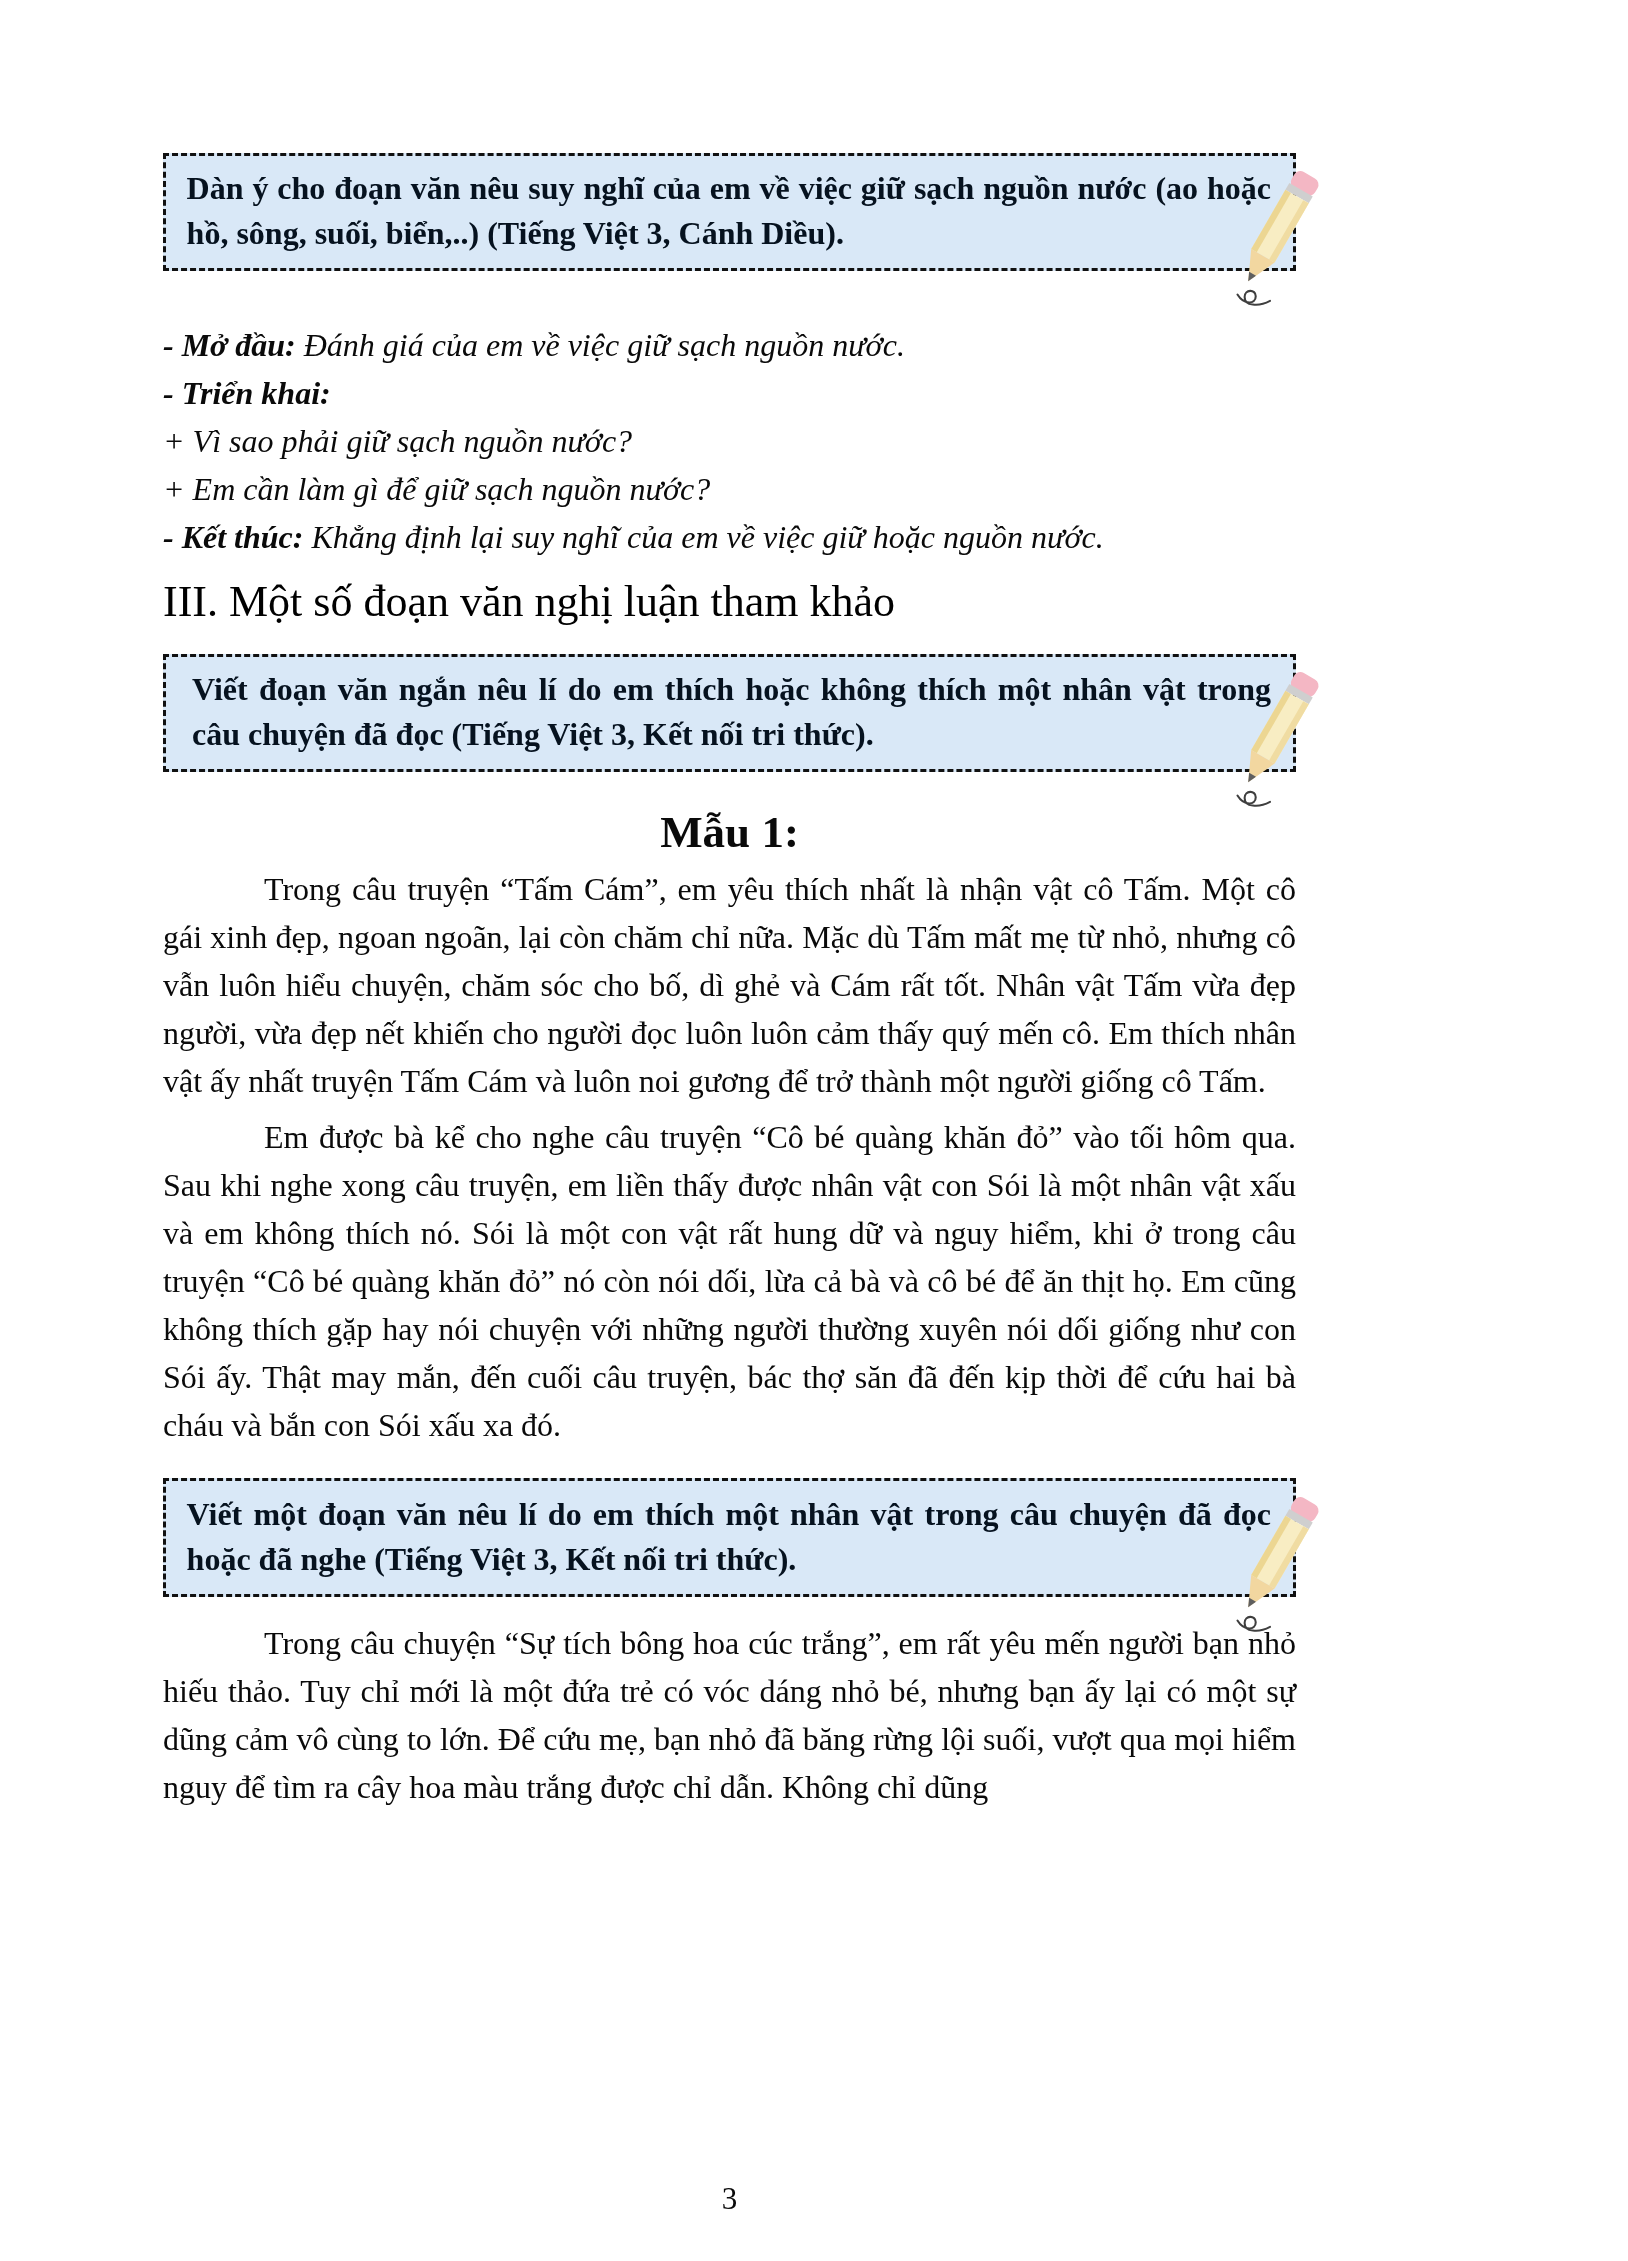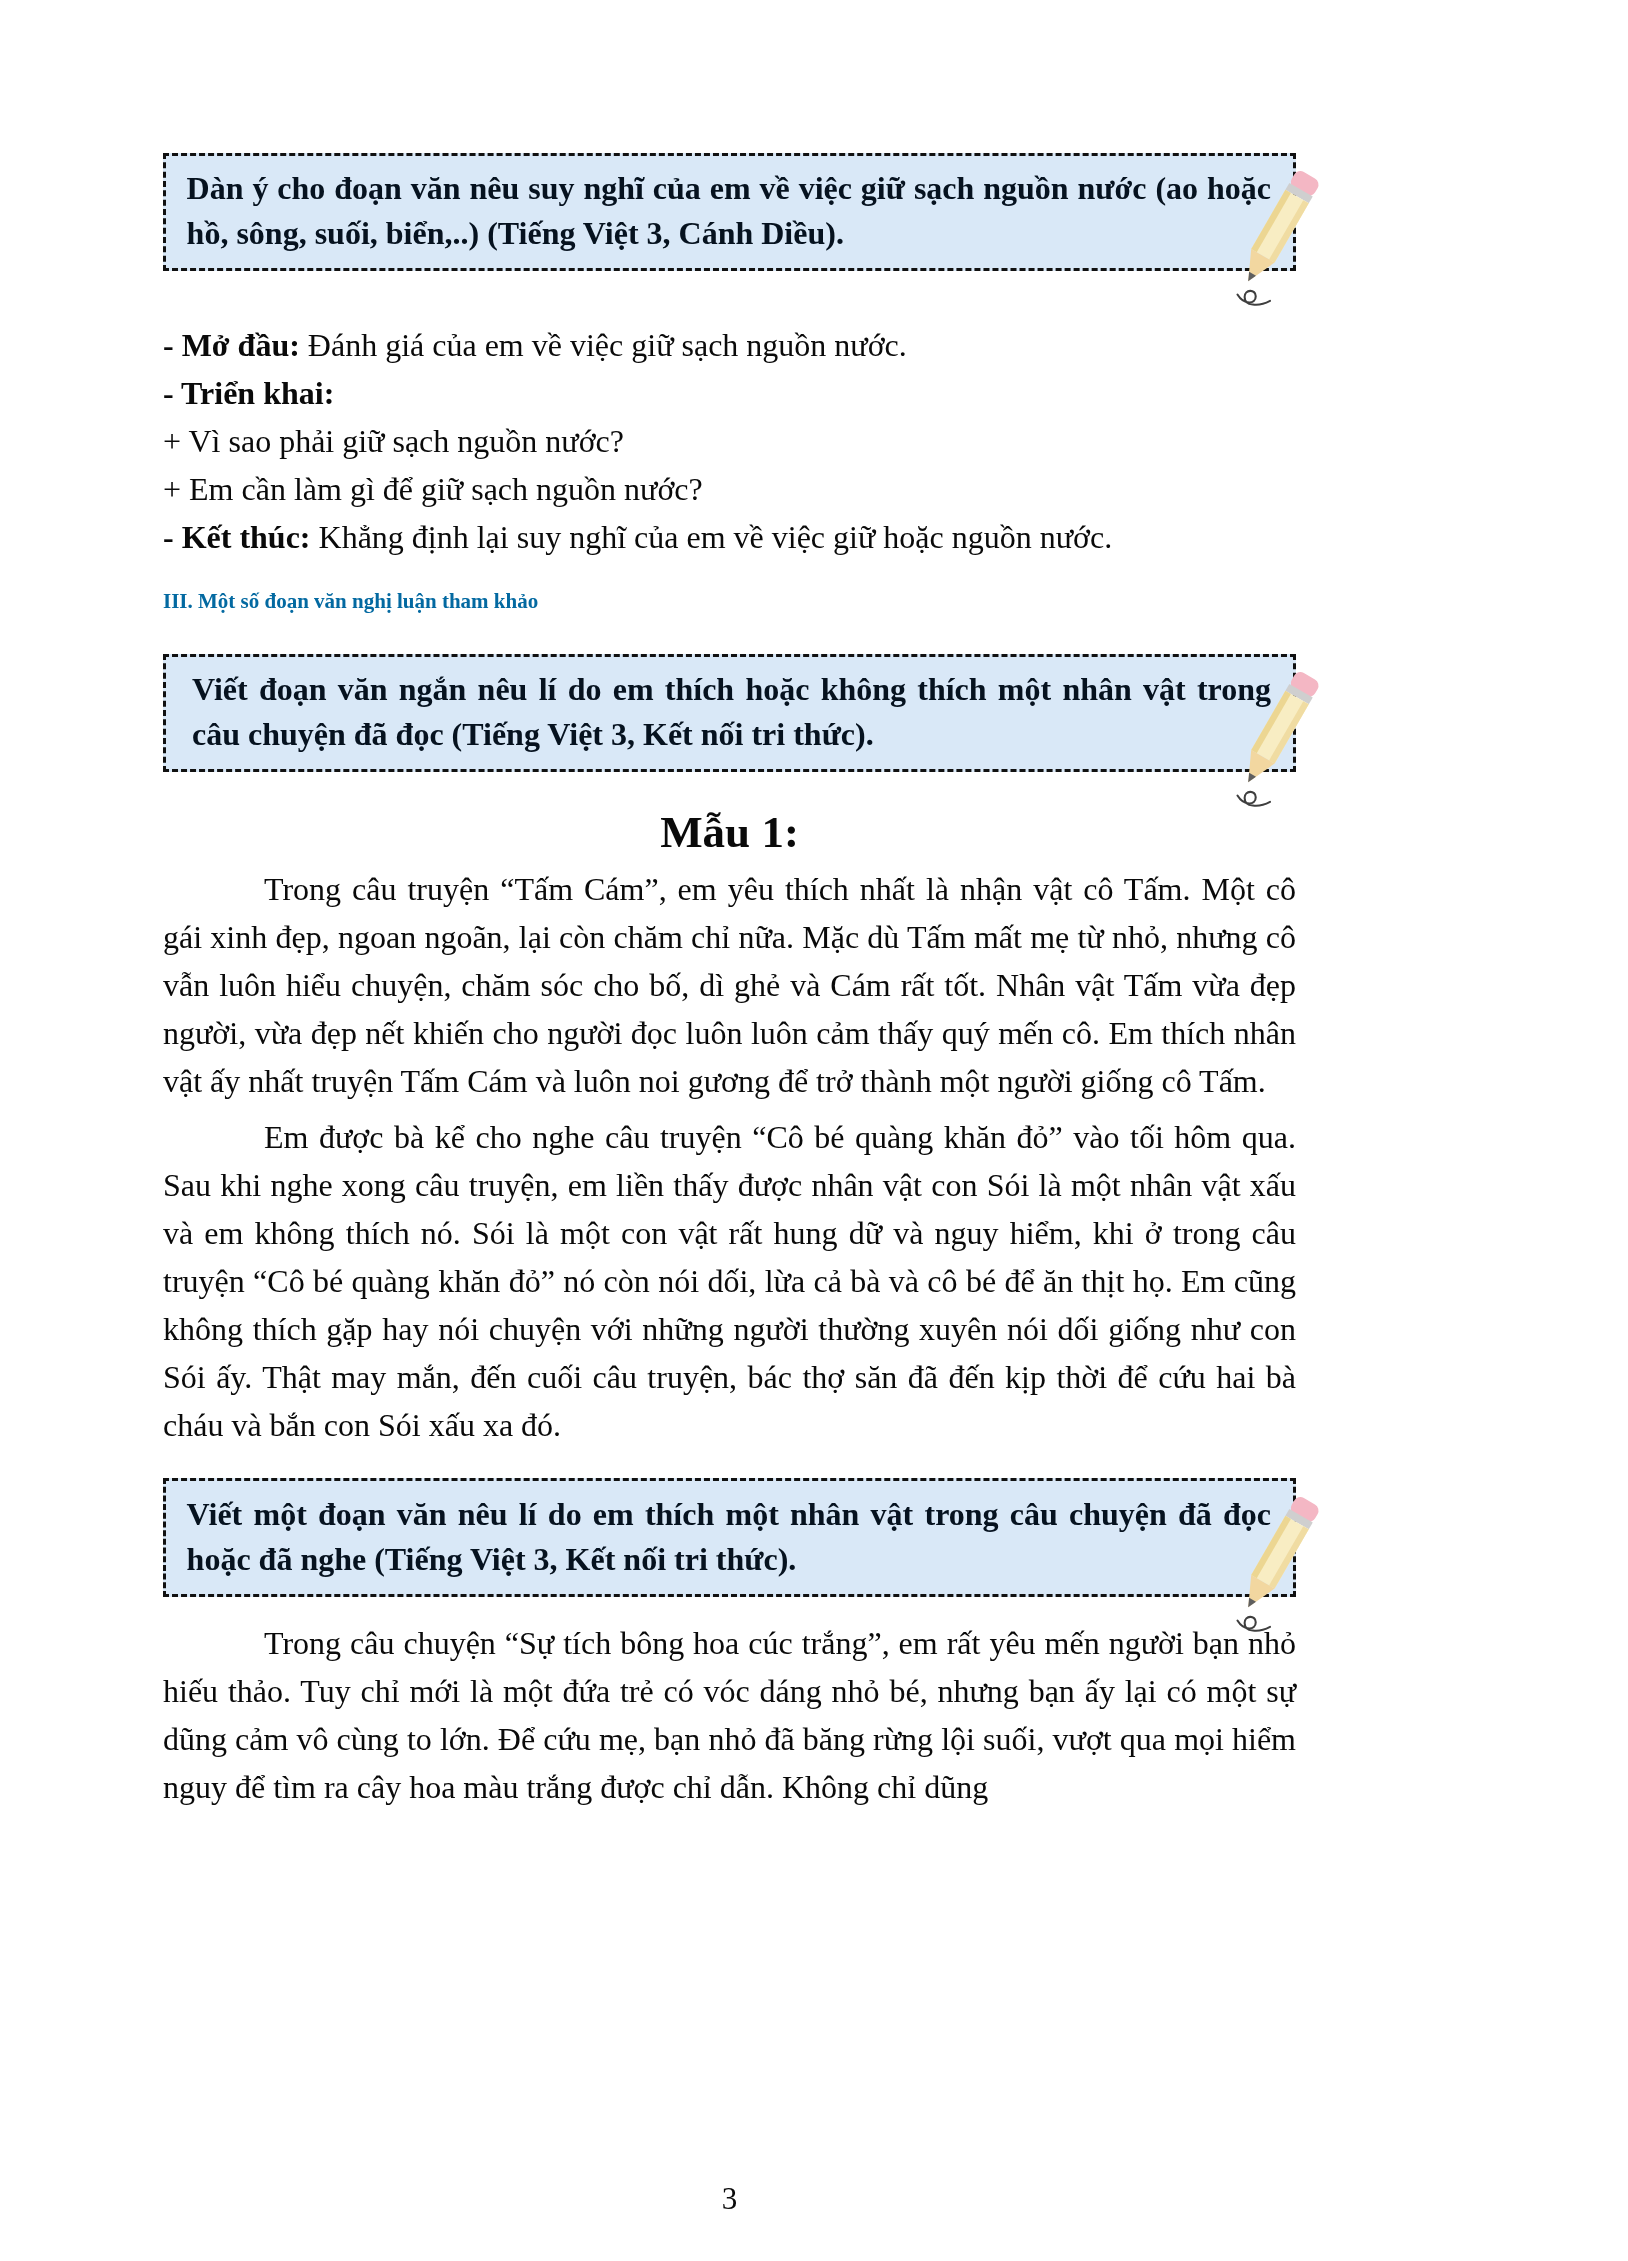--- a/index.html
+++ b/index.html
@@ -33,28 +33,28 @@
   .prompt-box .prompt-text { color: #06121f; }
   .pencil {
     position: absolute;
     top: 5.1px;
     right: -38px;
     width: 106px;
     height: 159px;
     pointer-events: none;
   }
   .pencil svg { width: 100%; height: 100%; display: block; }
-  .outline { margin-top: 50px; }
+  .outline { margin-top: 50px; font-style: italic; }
   .outline-item { text-align: left; }
   .outline-item .b { font-weight: bold; }
   .section-heading {
     margin: 13.7px 0 0;
-    font-size: 21px;
-    font-weight: bold;
-    color: #0369a1;
+    font-size: 44px;
+    font-weight: normal;
+    color: #000000;
     line-height: 53px;
   }
   .mt1 { margin-top: 26px; padding-left: 26px; }
   .mt2 { margin-top: 29px; }
   .sample-title {
     text-align: center;
     font-weight: bold;
     font-size: 45px;
     margin: 36px 0 5.1px;
     line-height: 48px;

